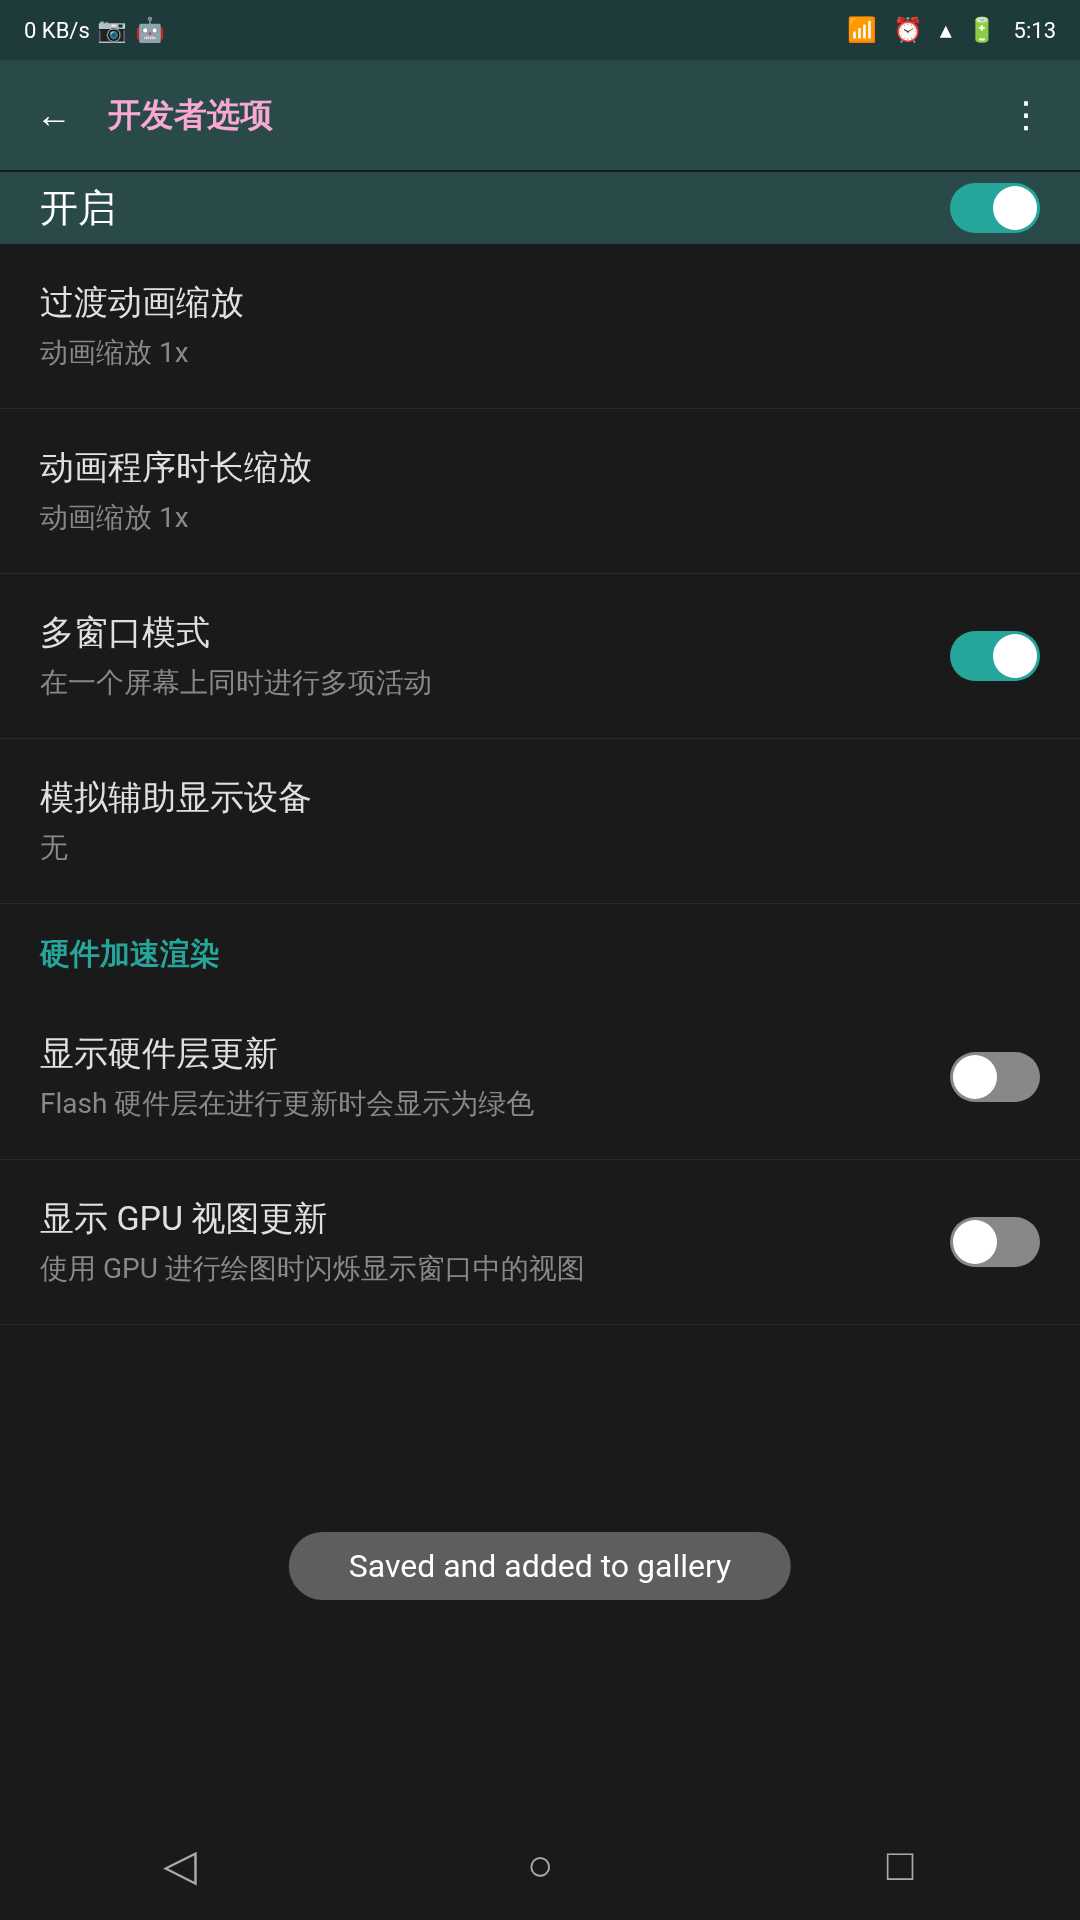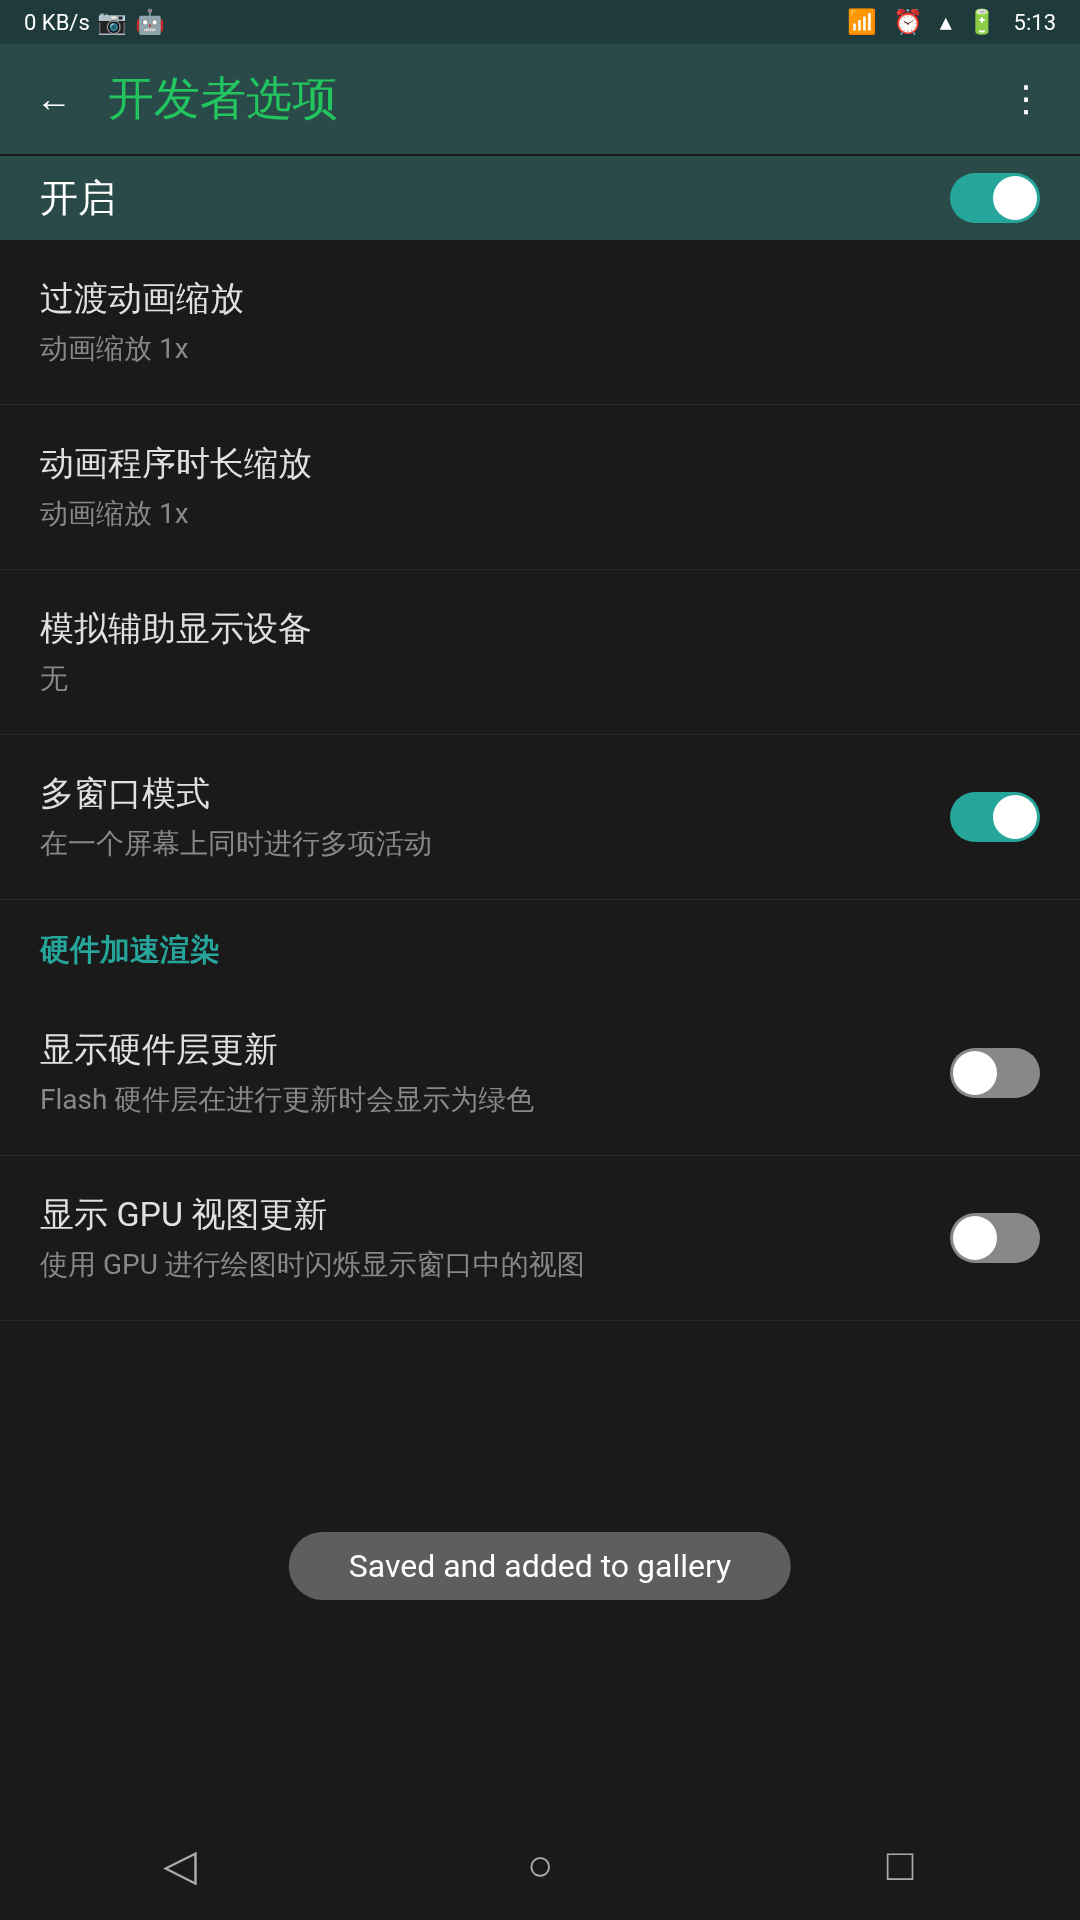--- a/index.html
+++ b/index.html
@@ -13,21 +13,21 @@
       height: 1920px;
       background-color: #1a1a1a;
       font-family: 'Roboto', sans-serif;
       overflow: hidden;
       position: relative;
     }
 
     
     .status-bar {
       width: 100%;
-      height: 44px;
+      height: 60px;
       background-color: #1f3a3a;
       display: flex;
       align-items: center;
       justify-content: space-between;
       padding: 0 24px;
     }
 
     .status-bar-left {
       display: flex;
       align-items: center;
@@ -67,40 +67,40 @@
       cursor: pointer;
       width: 60px;
       height: 60px;
       display: flex;
       align-items: center;
       justify-content: center;
     }
 
     .toolbar-title {
       flex: 1;
-      color: #22c55e;
-      font-size: 46px;
-      font-weight: 400;
+      color: #f9a8d4;
+      font-size: 33px;
+      font-weight: 700;
     }
 
     .toolbar-more {
       color: #ffffff;
       font-size: 36px;
       cursor: pointer;
       width: 60px;
       height: 60px;
       display: flex;
       align-items: center;
       justify-content: center;
     }
 
     
     .enable-section {
       width: 100%;
-      height: 84px;
+      height: 72px;
       background-color: #2a4a4a;
       display: flex;
       align-items: center;
       justify-content: space-between;
       padding: 0 40px;
       margin-top: 2px;
     }
 
     .enable-text {
       color: #ffffff;
@@ -279,32 +279,32 @@
 
   <div class="setting-item">
     <div class="setting-item-text">
       <div class="setting-title">动画程序时长缩放</div>
       <div class="setting-subtitle">动画缩放 1x</div>
     </div>
   </div>
 
   <div class="setting-item">
     <div class="setting-item-text">
+      <div class="setting-title">多窗口模式</div>
+      <div class="setting-subtitle">在一个屏幕上同时进行多项活动</div>
+    </div>
+    <div class="toggle toggle-on">
+      <div class="toggle-thumb"></div>
+    </div>
+  </div>
+
+  <div class="setting-item">
+    <div class="setting-item-text">
       <div class="setting-title">模拟辅助显示设备</div>
       <div class="setting-subtitle">无</div>
-    </div>
-  </div>
-
-  <div class="setting-item">
-    <div class="setting-item-text">
-      <div class="setting-title">多窗口模式</div>
-      <div class="setting-subtitle">在一个屏幕上同时进行多项活动</div>
-    </div>
-    <div class="toggle toggle-on">
-      <div class="toggle-thumb"></div>
     </div>
   </div>
 
   <div class="section-header">
     <span class="section-header-text">硬件加速渲染</span>
   </div>
 
 
   <div class="setting-item">
     <div class="setting-item-text">

